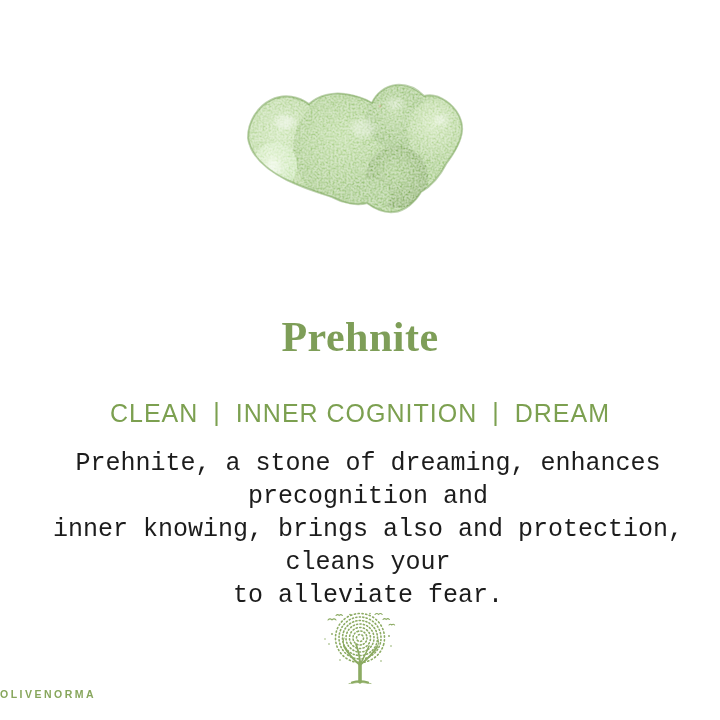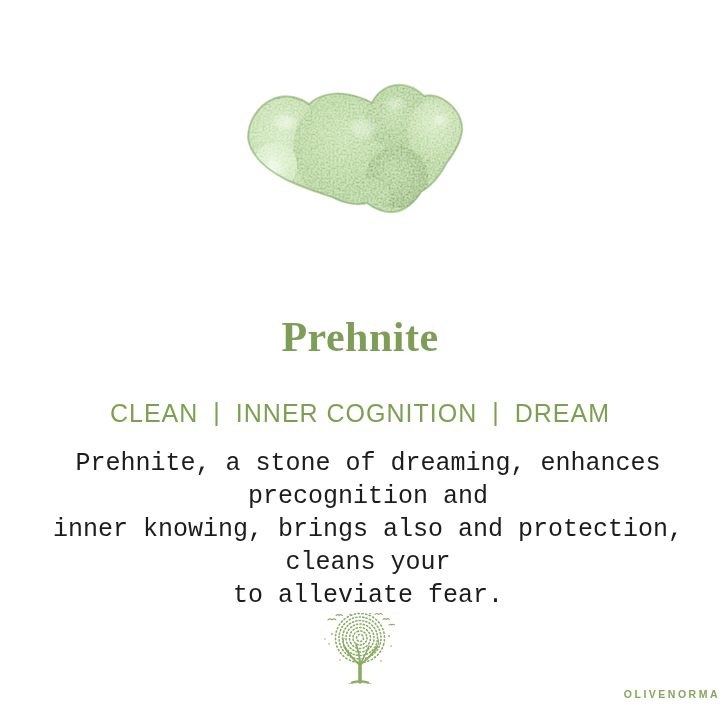--- a/index.html
+++ b/index.html
@@ -46,21 +46,21 @@
   .desc {
     position:absolute; left:8px; top:447px; width:720px;
     text-align:center;
     font-family:Liberation Mono, monospace;
     font-size:25px; line-height:33px;
     color:#1c1c1c;
   }
 
   .logo-wrap {
     position:absolute; left:0; top:612px; width:720px;
-    text-align:right;
+    text-align:left;
   }
   .logo-wrap svg { display:block; margin:0 auto; width:80px; height:74px; }
   .brand {
     margin-top:2px;
     font-family:"Liberation Sans", sans-serif;
     font-weight:700;
     font-size:10.5px;
     letter-spacing:2.5px;
     color:#87a65c;
   }

